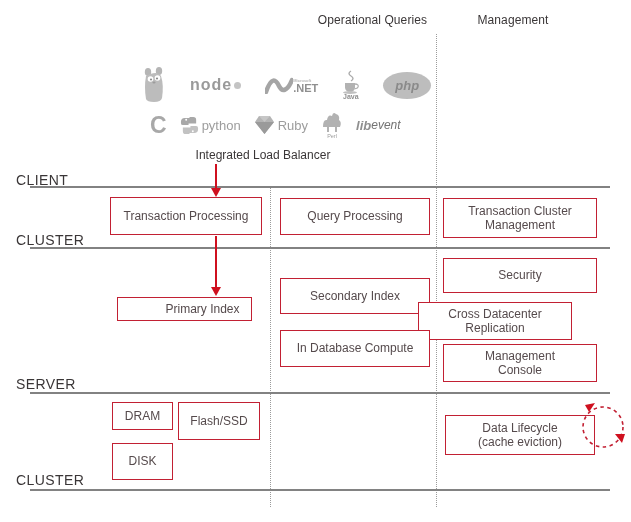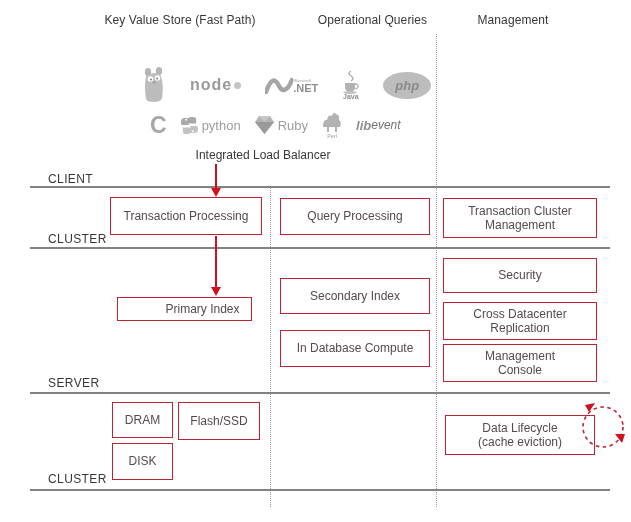--- a/index.html
+++ b/index.html
@@ -5,21 +5,21 @@
   html,body{margin:0;padding:0;background:#fff;}
   #stage{
     position:relative;width:631px;height:522px;background:#ffffff;
     font-family:"Liberation Sans","DejaVu Sans",sans-serif;overflow:hidden;
   }
   .col-header{
     position:absolute;top:13px;font-size:12px;color:#3a3637;text-align:center;
     letter-spacing:.1px;
   }
   .row-label{
-    position:absolute;left:48px;font-size:12px;color:#3a3637;letter-spacing:.4px;
+    position:absolute;left:16px;font-size:14px;color:#3a3637;letter-spacing:.4px;
   }
   .hline{position:absolute;left:30px;width:580px;height:1.5px;background:#828282;}
   .vdivider{position:absolute;width:0;border-left:1.5px dotted #9b9b9b;}
   .box{
     position:absolute;border:1.5px solid #c22033;background:#fff;
     display:flex;flex-direction:column;align-items:center;justify-content:center;
     text-align:center;font-size:12px;color:#554a4c;line-height:1.2;box-sizing:border-box;
   }
   .arrow-line{position:absolute;width:2px;background:#cf101f;}
   .arrow-head{
@@ -47,21 +47,20 @@
   .perl-wrap{display:flex;flex-direction:column;align-items:center;}
   .perl-text{font-size:5.5px;color:#9d9d9d;line-height:1;}
   .libevent-bold{font-size:13px;font-weight:bold;font-style:italic;color:#8f8f8f;}
   .libevent-light{font-size:12px;font-style:italic;color:#737373;}
 </style>
 </head>
 <body>
 
 <div id="stage">
 
-  <span class="col-header" style="left:95px;width:170px;">Key Value Store (Fast Path)</span>
   <span class="col-header" style="left:315px;width:115px;">Operational Queries</span>
   <span class="col-header" style="left:458px;width:110px;">Management</span>
 
   <div class="vdivider" style="left:270px;top:187px;height:320px;"></div>
   <div class="vdivider" style="left:436px;top:34px;height:473px;"></div>
 
   <div class="hline" style="top:186px;"></div>
   <div class="hline" style="top:247px;"></div>
   <div class="hline" style="top:392px;"></div>
   <div class="hline" style="top:489px;"></div>
@@ -162,33 +161,33 @@
 
   <div class="box" style="left:443px;top:258px;width:154px;height:35px;">
     <span>Security</span>
   </div>
   <div class="box" style="left:280px;top:278px;width:150px;height:36px;">
     <span>Secondary Index</span>
   </div>
   <div class="box" style="left:117px;top:297px;width:135px;height:24px;padding-left:36px;">
     <span>Primary Index</span>
   </div>
-  <div class="box" style="left:443px;top:302px;width:154px;height:38px;">
+  <div class="box" style="left:418px;top:302px;width:154px;height:38px;">
     <span>Cross Datacenter</span>
     <span>Replication</span>
   </div>
   <div class="box" style="left:280px;top:330px;width:150px;height:37px;">
     <span>In Database Compute</span>
   </div>
   <div class="box" style="left:443px;top:344px;width:154px;height:38px;">
     <span>Management</span>
     <span>Console</span>
   </div>
 
-  <div class="box" style="left:112px;top:402px;width:61px;height:36px;">
+  <div class="box" style="left:112px;top:402px;width:61px;height:28px;">
     <span>DRAM</span>
   </div>
   <div class="box" style="left:178px;top:402px;width:82px;height:38px;">
     <span>Flash/SSD</span>
   </div>
   <div class="box" style="left:112px;top:443px;width:61px;height:37px;">
     <span>DISK</span>
   </div>
   <div class="box" style="left:445px;top:415px;width:150px;height:40px;">
     <span>Data Lifecycle</span>

